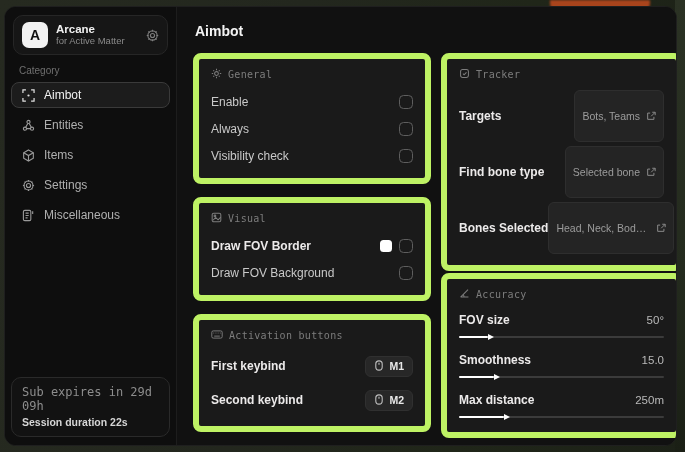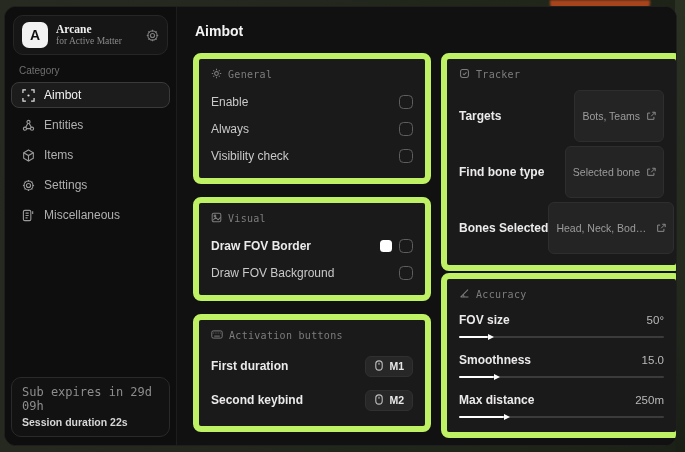--- a/index.html
+++ b/index.html
@@ -22,21 +22,21 @@
 
   
   .sidebar { width:172px; flex:0 0 172px; position:relative; border-right:1px solid #1d1d1d; background:#0e0e0e; }
   .brand-card {
     margin:8px; height:40px; background:#161616; border:1px solid #262626;
     border-radius:10px; display:flex; align-items:center; padding:0 8px; gap:8px;
   }
   .logo { width:26px; height:26px; background:#f2f2f2; border-radius:7px;
     display:flex; align-items:center; justify-content:center;
     color:#111; font-weight:bold; font-size:14px; }
-  .brand-text { flex:1; line-height:1.15;font-family:Liberation Serif, serif; }
+  .brand-text { flex:1; line-height:1.15; }
   .brand-title { color:#f0f0f0; font-size:11.5px; font-weight:bold; }
   .brand-sub { color:#8a8a8a; font-size:9.5px; }
   .gear-btn { color:#7d7d7d; display:flex; cursor:pointer; }
 
   .cat-label { color:#6f6f6f; font-size:10px; margin:10px 14px 6px; }
   .nav { display:flex; flex-direction:column; gap:4px; padding:0 6px; }
   .nav-item {
     display:flex; align-items:center; gap:9px; height:26px; padding:0 10px;
     border:1px solid transparent; border-radius:8px; color:#b0b0b0; font-size:12px;
     cursor:pointer;
@@ -252,21 +252,21 @@
           <div class="card-head">
             <span>
               <svg width="12" height="11" viewBox="0 0 15 12" fill="none" stroke="currentColor" stroke-width="1.2">
                 <rect x="1" y="1.5" width="13" height="9" rx="1.8"></rect>
                   <path d="M3.5 4.2h.01M6.2 4.2h.01M8.9 4.2h.01M11.6 4.2h.01M4.5 8h6" stroke-linecap="round"></path>
               </svg>
             </span>
             <span>Activation buttons</span>
           </div>
           <div class="row act-row">
-            <span class="row-label strong">First duration</span>
+            <span class="row-label strong">First keybind</span>
             <button class="keybind">
               <span>
                 <svg width="10" height="11" viewBox="0 0 10 12" fill="none" stroke="currentColor" stroke-width="1.2">
                   <rect x="1.5" y="1" width="7" height="10" rx="3.4"></rect>
                     <path d="M5 3v2.2"></path>
                 </svg>
               </span>
               <span>M1</span>
             </button>
           </div>

